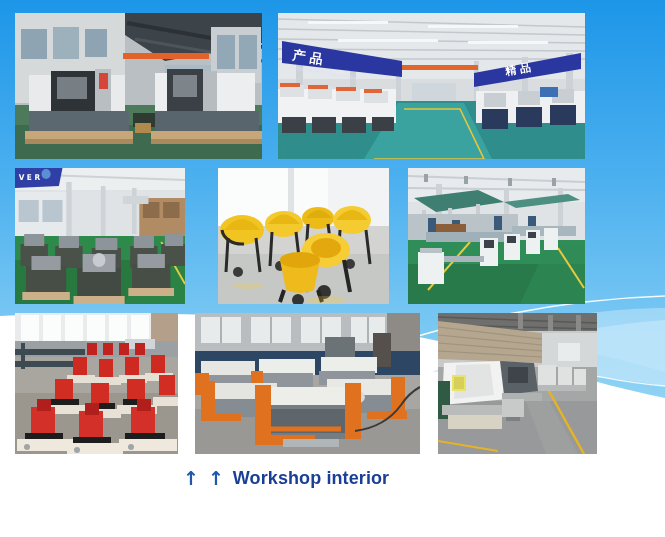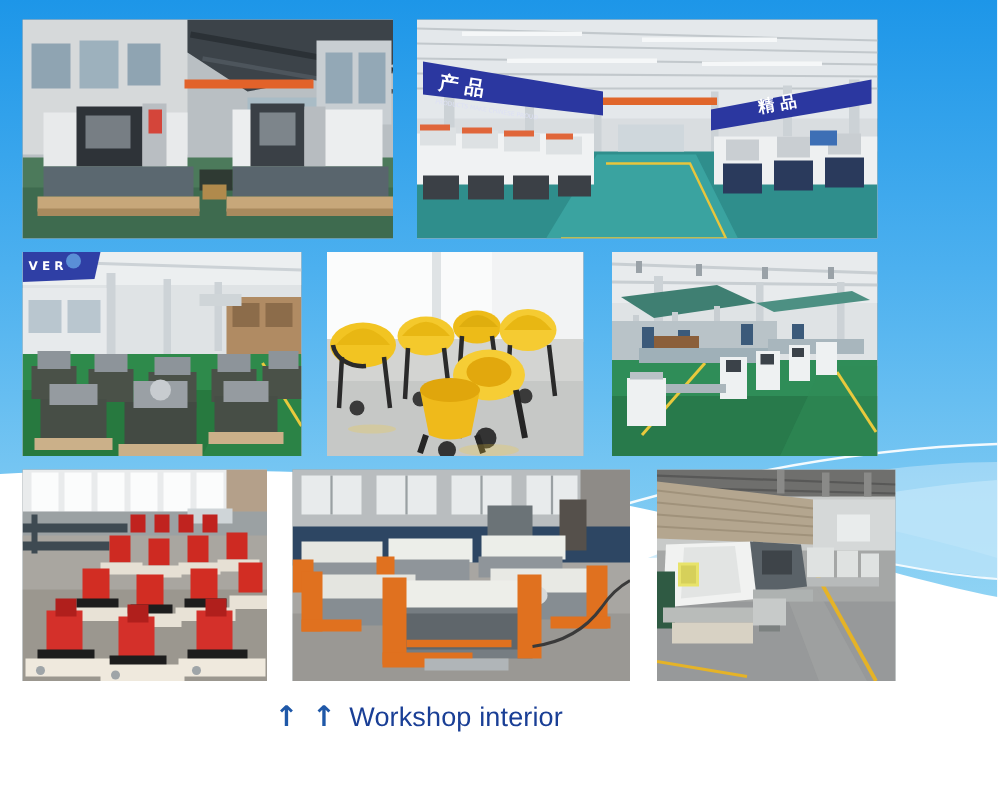--- a/index.html
+++ b/index.html
@@ -46,21 +46,21 @@
     color: #1f58a8;
     font-size: 19px;
     font-weight: bold;
     line-height: 1;
     margin-right: 9px;
     font-family: "DejaVu Sans", sans-serif;
   }
   .caption .cap-text {
     color: #1a3f96;
     font-size: 18px;
-    font-weight: normal;
+    font-weight: bold;
     letter-spacing: 0.1px;
     font-family: "Liberation Sans", sans-serif;
   }
 
   
   .email {
     position: absolute;
     color: #000000;
     font-size: 17px;
     font-weight: bold;
@@ -216,21 +216,21 @@
             <rect x="240" y="78" width="22" height="14"></rect>
           <rect x="274" y="76" width="22" height="14"></rect>
         </g>
         <rect x="262" y="74" width="18" height="10" fill="#3d6fb5"></rect>
       </g>
 
       <rect x="134" y="70" width="44" height="18" fill="#cfd7dc"></rect>
     </svg>
   </div>
 
-  <div class="photo" style="left:15px; top:168px; width:186px; height:136px;">
+  <div class="photo" style="left:15px; top:168px; width:170px; height:136px;">
     <svg viewBox="0 0 186 136" preserveAspectRatio="none" xmlns="http://www.w3.org/2000/svg">
       <rect width="186" height="136" fill="#dfe3e5"></rect>
 
       <rect x="0" y="0" width="186" height="22" fill="#eceff0"></rect>
       <path d="M0,6 L186,12" stroke="#ccd2d6" stroke-width="2" fill="none"></path>
 
       <path d="M0,0 L52,0 L48,18 L0,20 Z" fill="#2f3fa5"></path>
       <text x="4" y="12" font-family="DejaVu Sans, sans-serif" font-size="8" font-weight="bold" fill="#ffffff">V E R</text>
       <circle cx="34" cy="6" r="5" fill="#5a8fd6"></circle>
 

